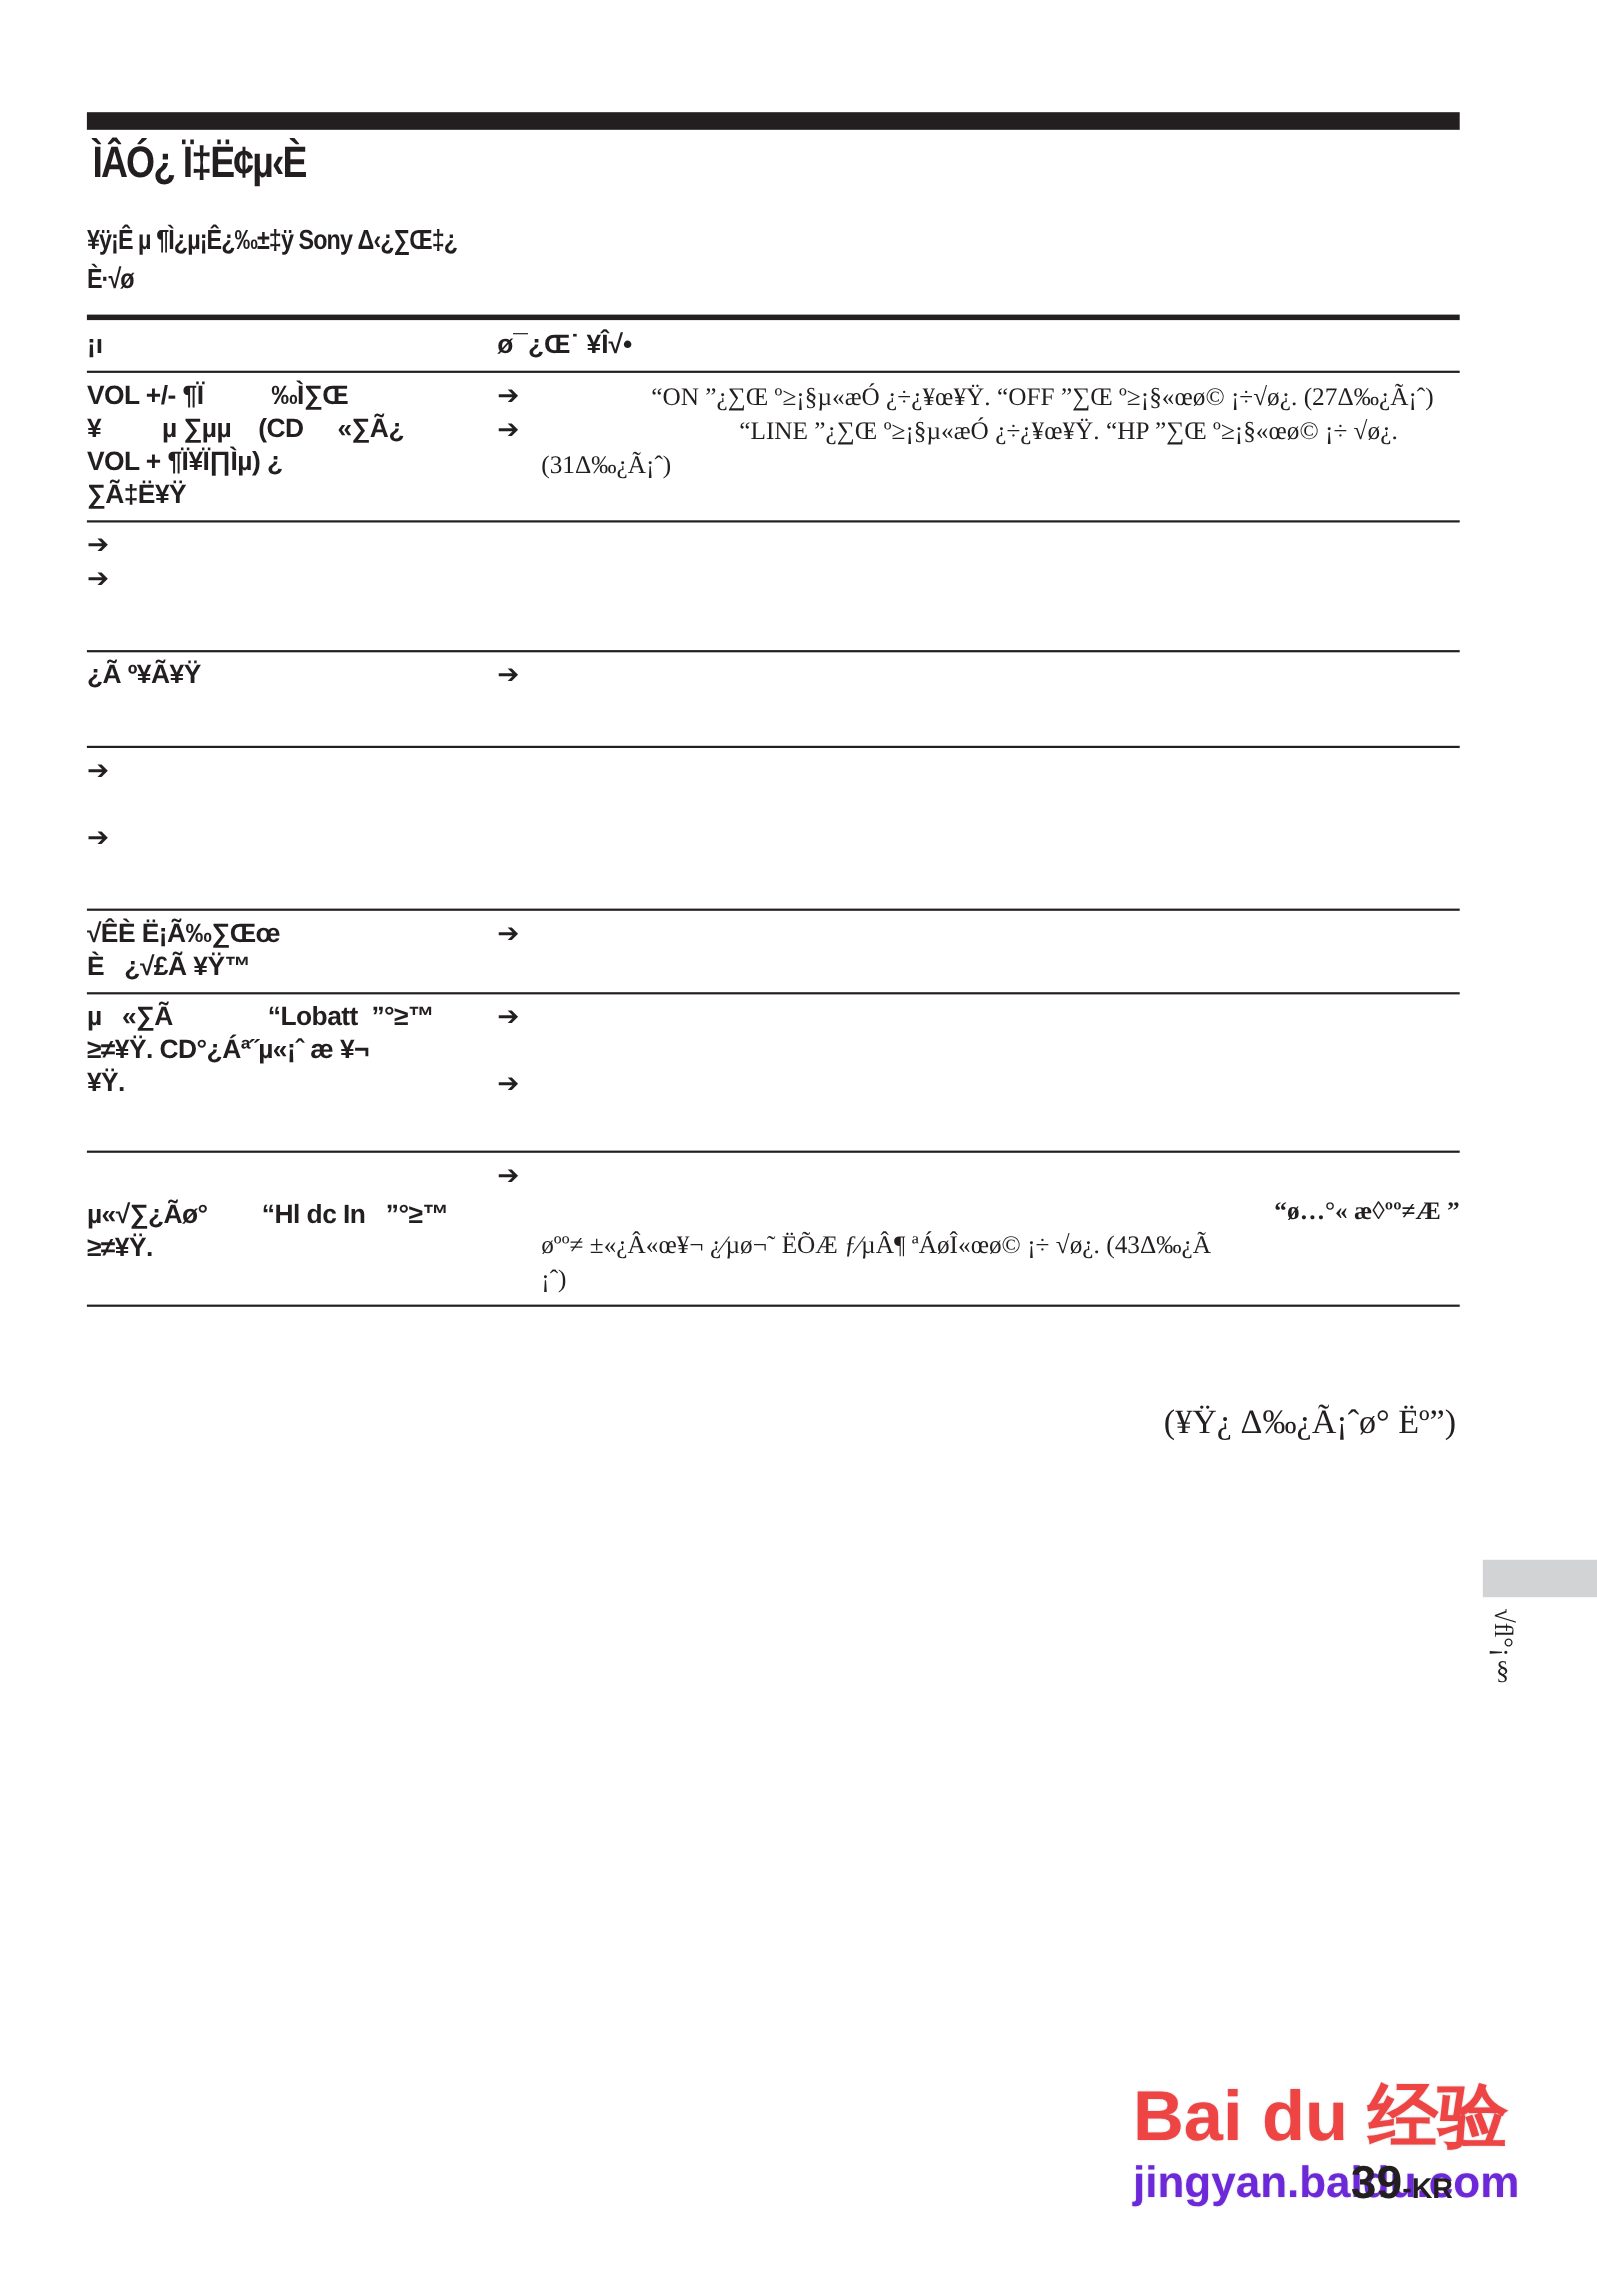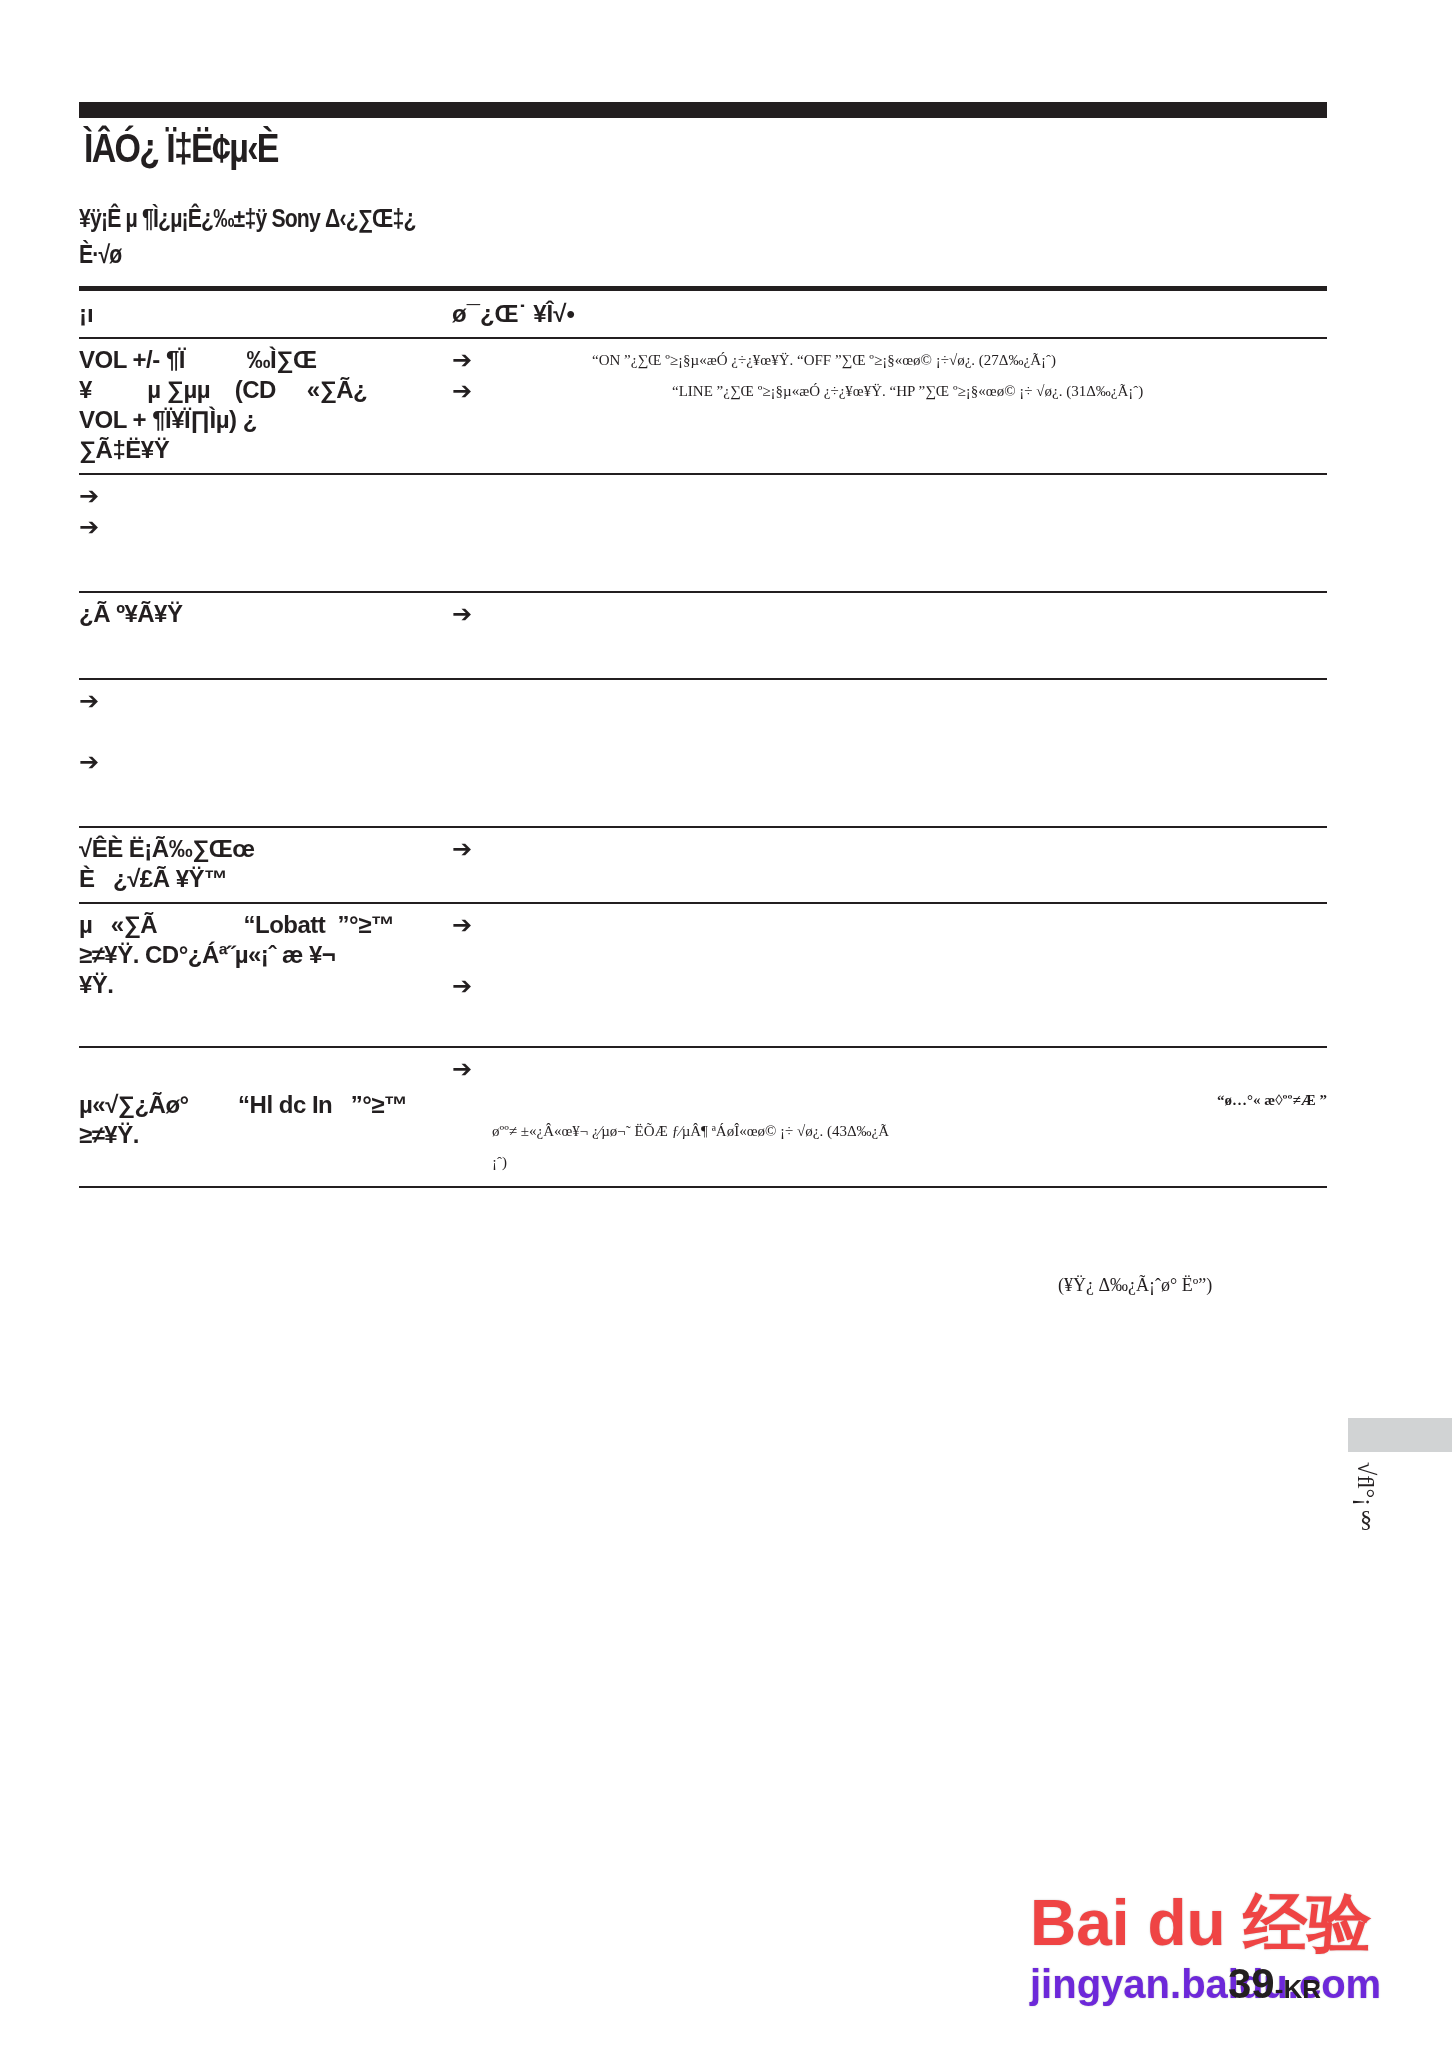--- a/index.html
+++ b/index.html
@@ -13,23 +13,23 @@
 
   .table { position:absolute; left:79px; top:286px; width:1248px; border-top:5px solid #231f20; }
   .thead { display:flex; height:46px; border-bottom:2px solid #231f20; align-items:center; }
   .thead .c1 { width:373px; font-size:24px; font-weight:bold; }
   .thead .c2 { font-size:24px; font-weight:bold; }
   .row { display:flex; border-bottom:2px solid #231f20; position:relative; }
   .row .left { width:373px; padding:6px 0 8px 0; font-size:24px; font-weight:bold; line-height:30px; letter-spacing:-0.5px; }
   .row .right { flex:1; padding:6px 0 8px 0; }
   .rem { display:flex; align-items:flex-start; min-height:31px; }
   .arrow { width:40px; font-size:24px; font-weight:bold; line-height:30px; }
-  .rem-text { flex:1; font-size:15px; line-height:31px; }
+  .rem-text { flex:1; font-size:23px; line-height:31px; }
 
-  .footnote { position:absolute; left:1058px; top:1275px; font-size:18px; }
+  .footnote { position:absolute; left:1058px; top:1275px; font-size:31px; }
   .side-tab { position:absolute; left:1348px; top:1418px; width:104px; height:34px; background:#d1d3d4; }
   .side-label { position:absolute; left:1352px; top:1462px; font-size:24px; writing-mode:vertical-rl; }
   .watermark { position:absolute; left:1030px; top:1880px; color:#ef4444; font-size:64px; font-weight:bold; text-shadow:0 0 2px #c8c8c8; }
   .watermark-sub { position:absolute; left:1030px; top:1962px; color:#6d28d9; font-size:40px; font-weight:bold; text-shadow:0 0 2px #c8c8c8; }
   .page-num { position:absolute; left:1228px; top:1960px; font-size:42px; font-weight:bold; }
   .page-num .suf { font-size:26px; }
 </style>
 </head>
 <body>
 

